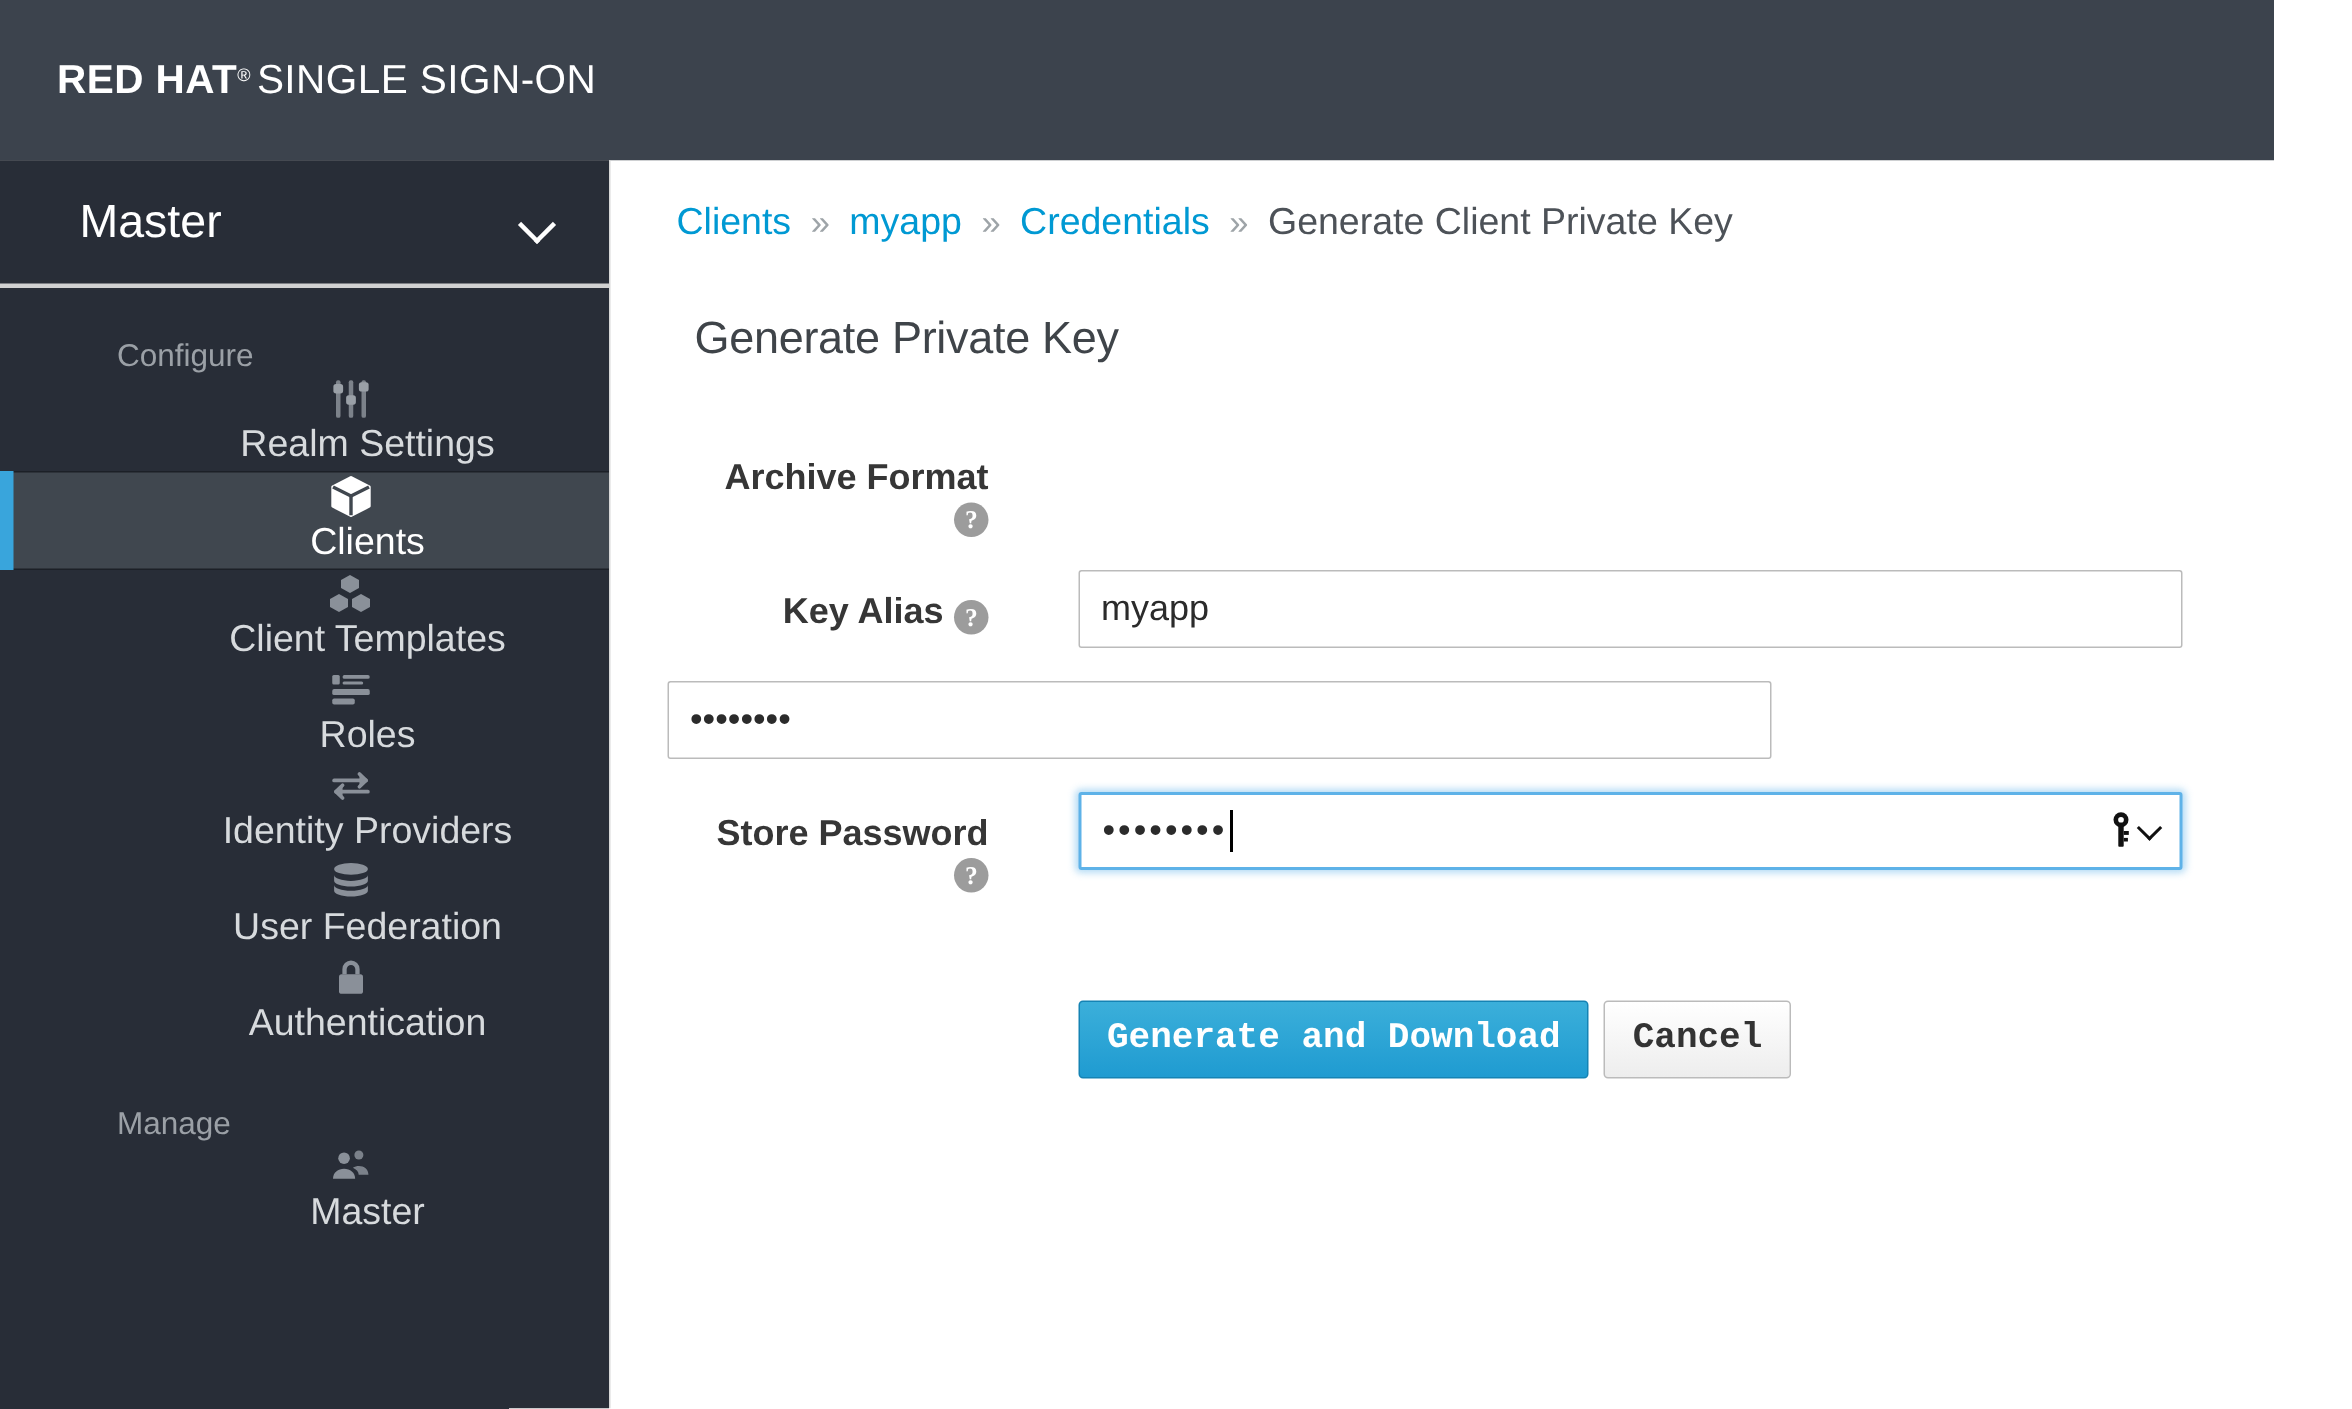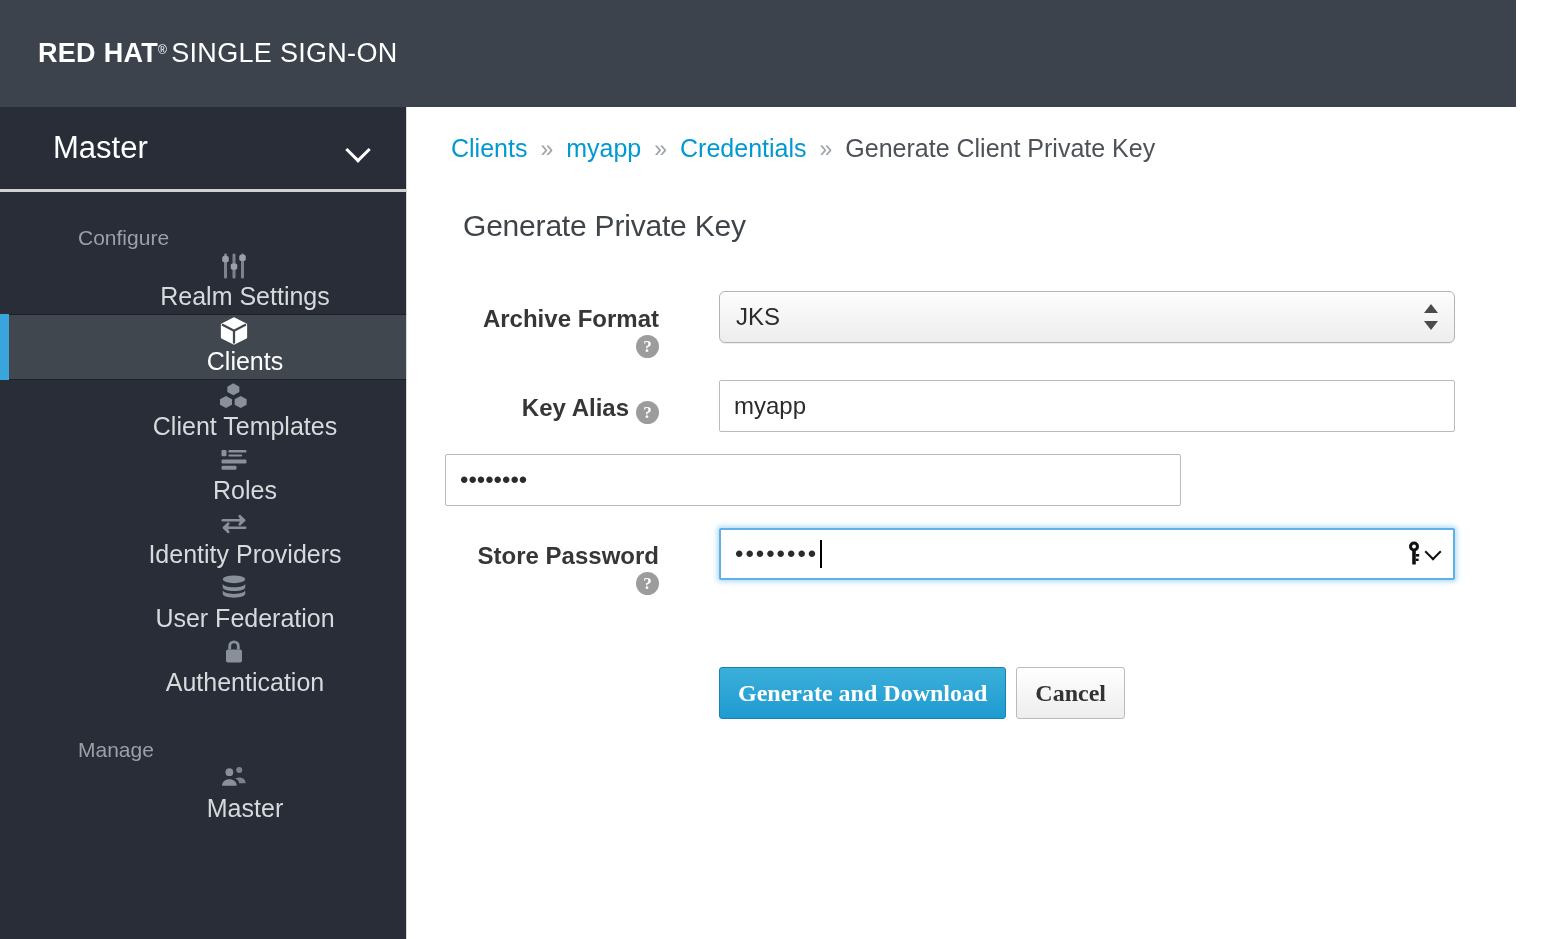--- a/index.html
+++ b/index.html
@@ -303,21 +303,21 @@
   .btn-row {
     display: flex;
     align-items: center;
     margin-top: 50px;
   }
   .btn {
     font-size: 24px;
     font-weight: bold;
     border-radius: 3px;
     cursor: pointer;
-    font-family: Liberation Serif, serif;
+    font-family: Liberation Mono, monospace;
     white-space: nowrap;
     padding: 0 18px;
     height: 52px;
     line-height: 50px;
   }
   .btn-primary {
     background: linear-gradient(to bottom, #3bafda 0%, #1f9bd1 100%);
     border: 1px solid #1583b4;
     color: #ffffff;
   }
@@ -467,29 +467,20 @@
     <h1 class="page-title">Generate Private Key</h1>
 
     <div class="form">
 
       <div class="form-row">
         <div class="form-label-col">
           <span class="form-label">Archive Format</span>
           <span class="label-wrap-narrow">
             <span class="help-icon">?</span>
           </span>
-        </div>
-        <div class="form-field-col">
-          <div class="select-box">
-            <span>JKS</span>
-            <span class="stepper">
-              <span class="tri up"></span>
-              <span class="tri down"></span>
-            </span>
-          </div>
         </div>
       </div>
 
       <div class="form-row">
         <div class="form-label-col">
           <span class="form-label">Key Alias</span><span class="help-icon">?</span>
         </div>
         <div class="form-field-col">
           <input class="text-input" type="text" value="myapp" style="">
         </div>

